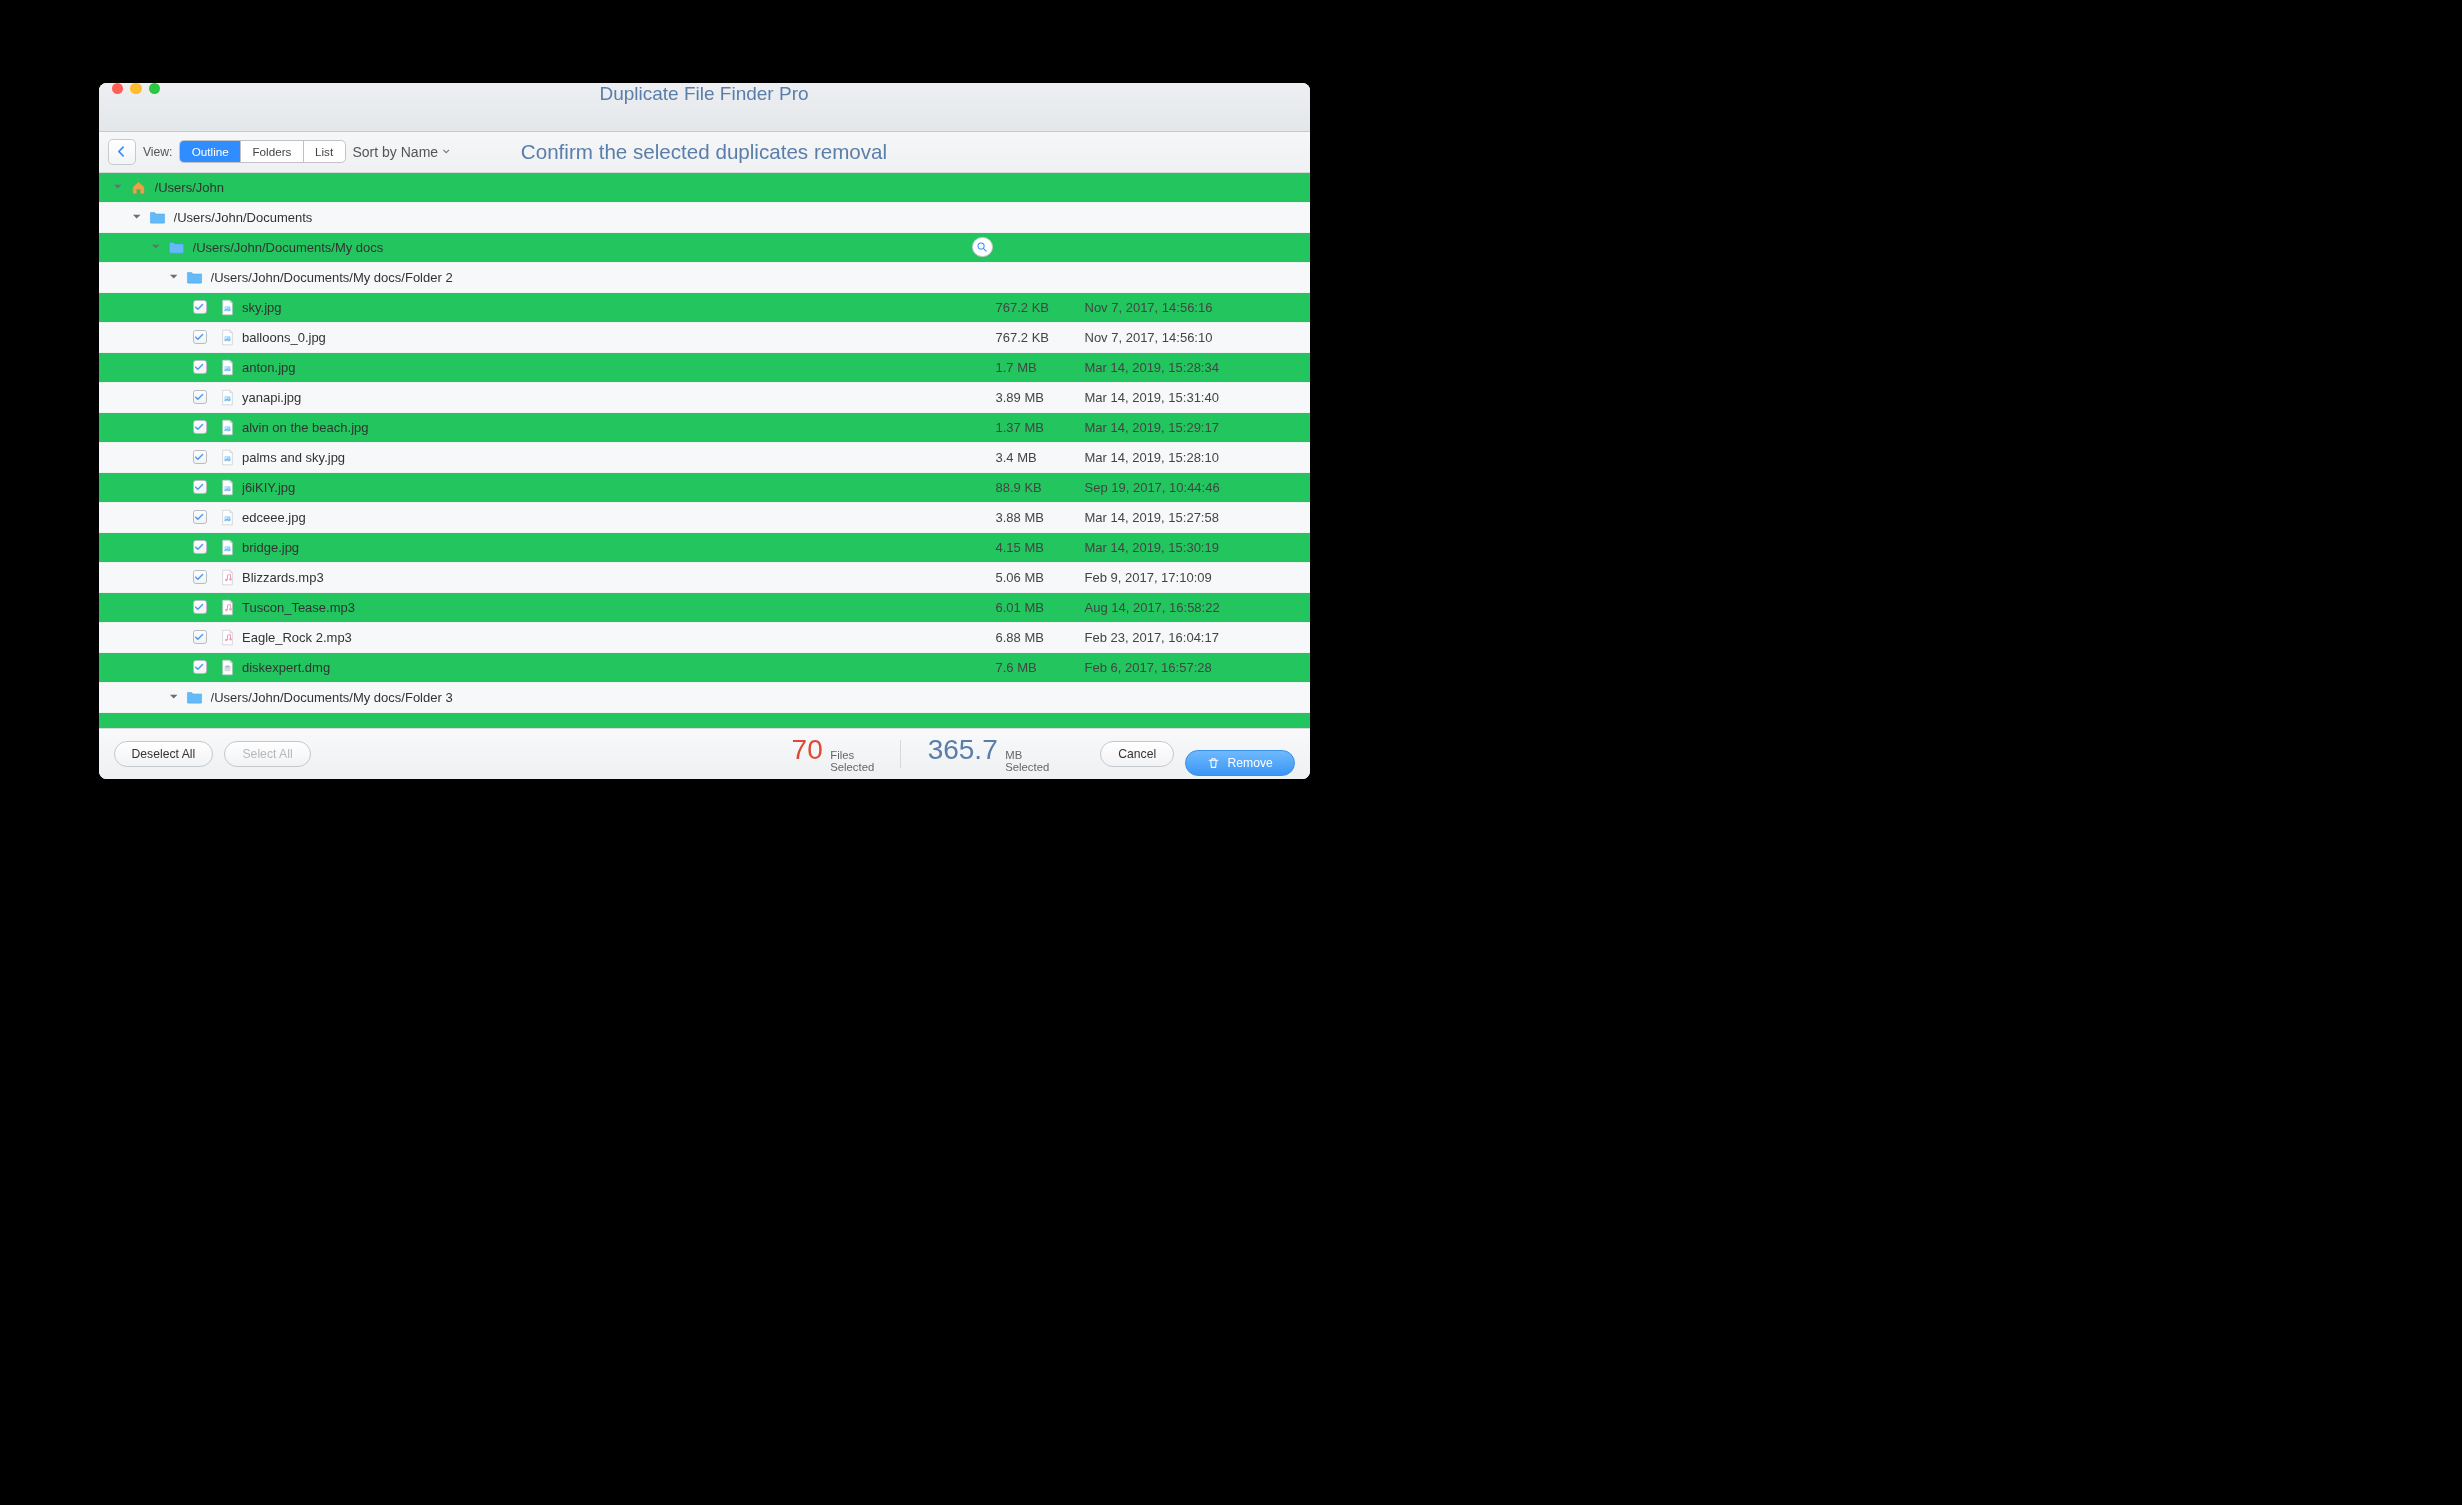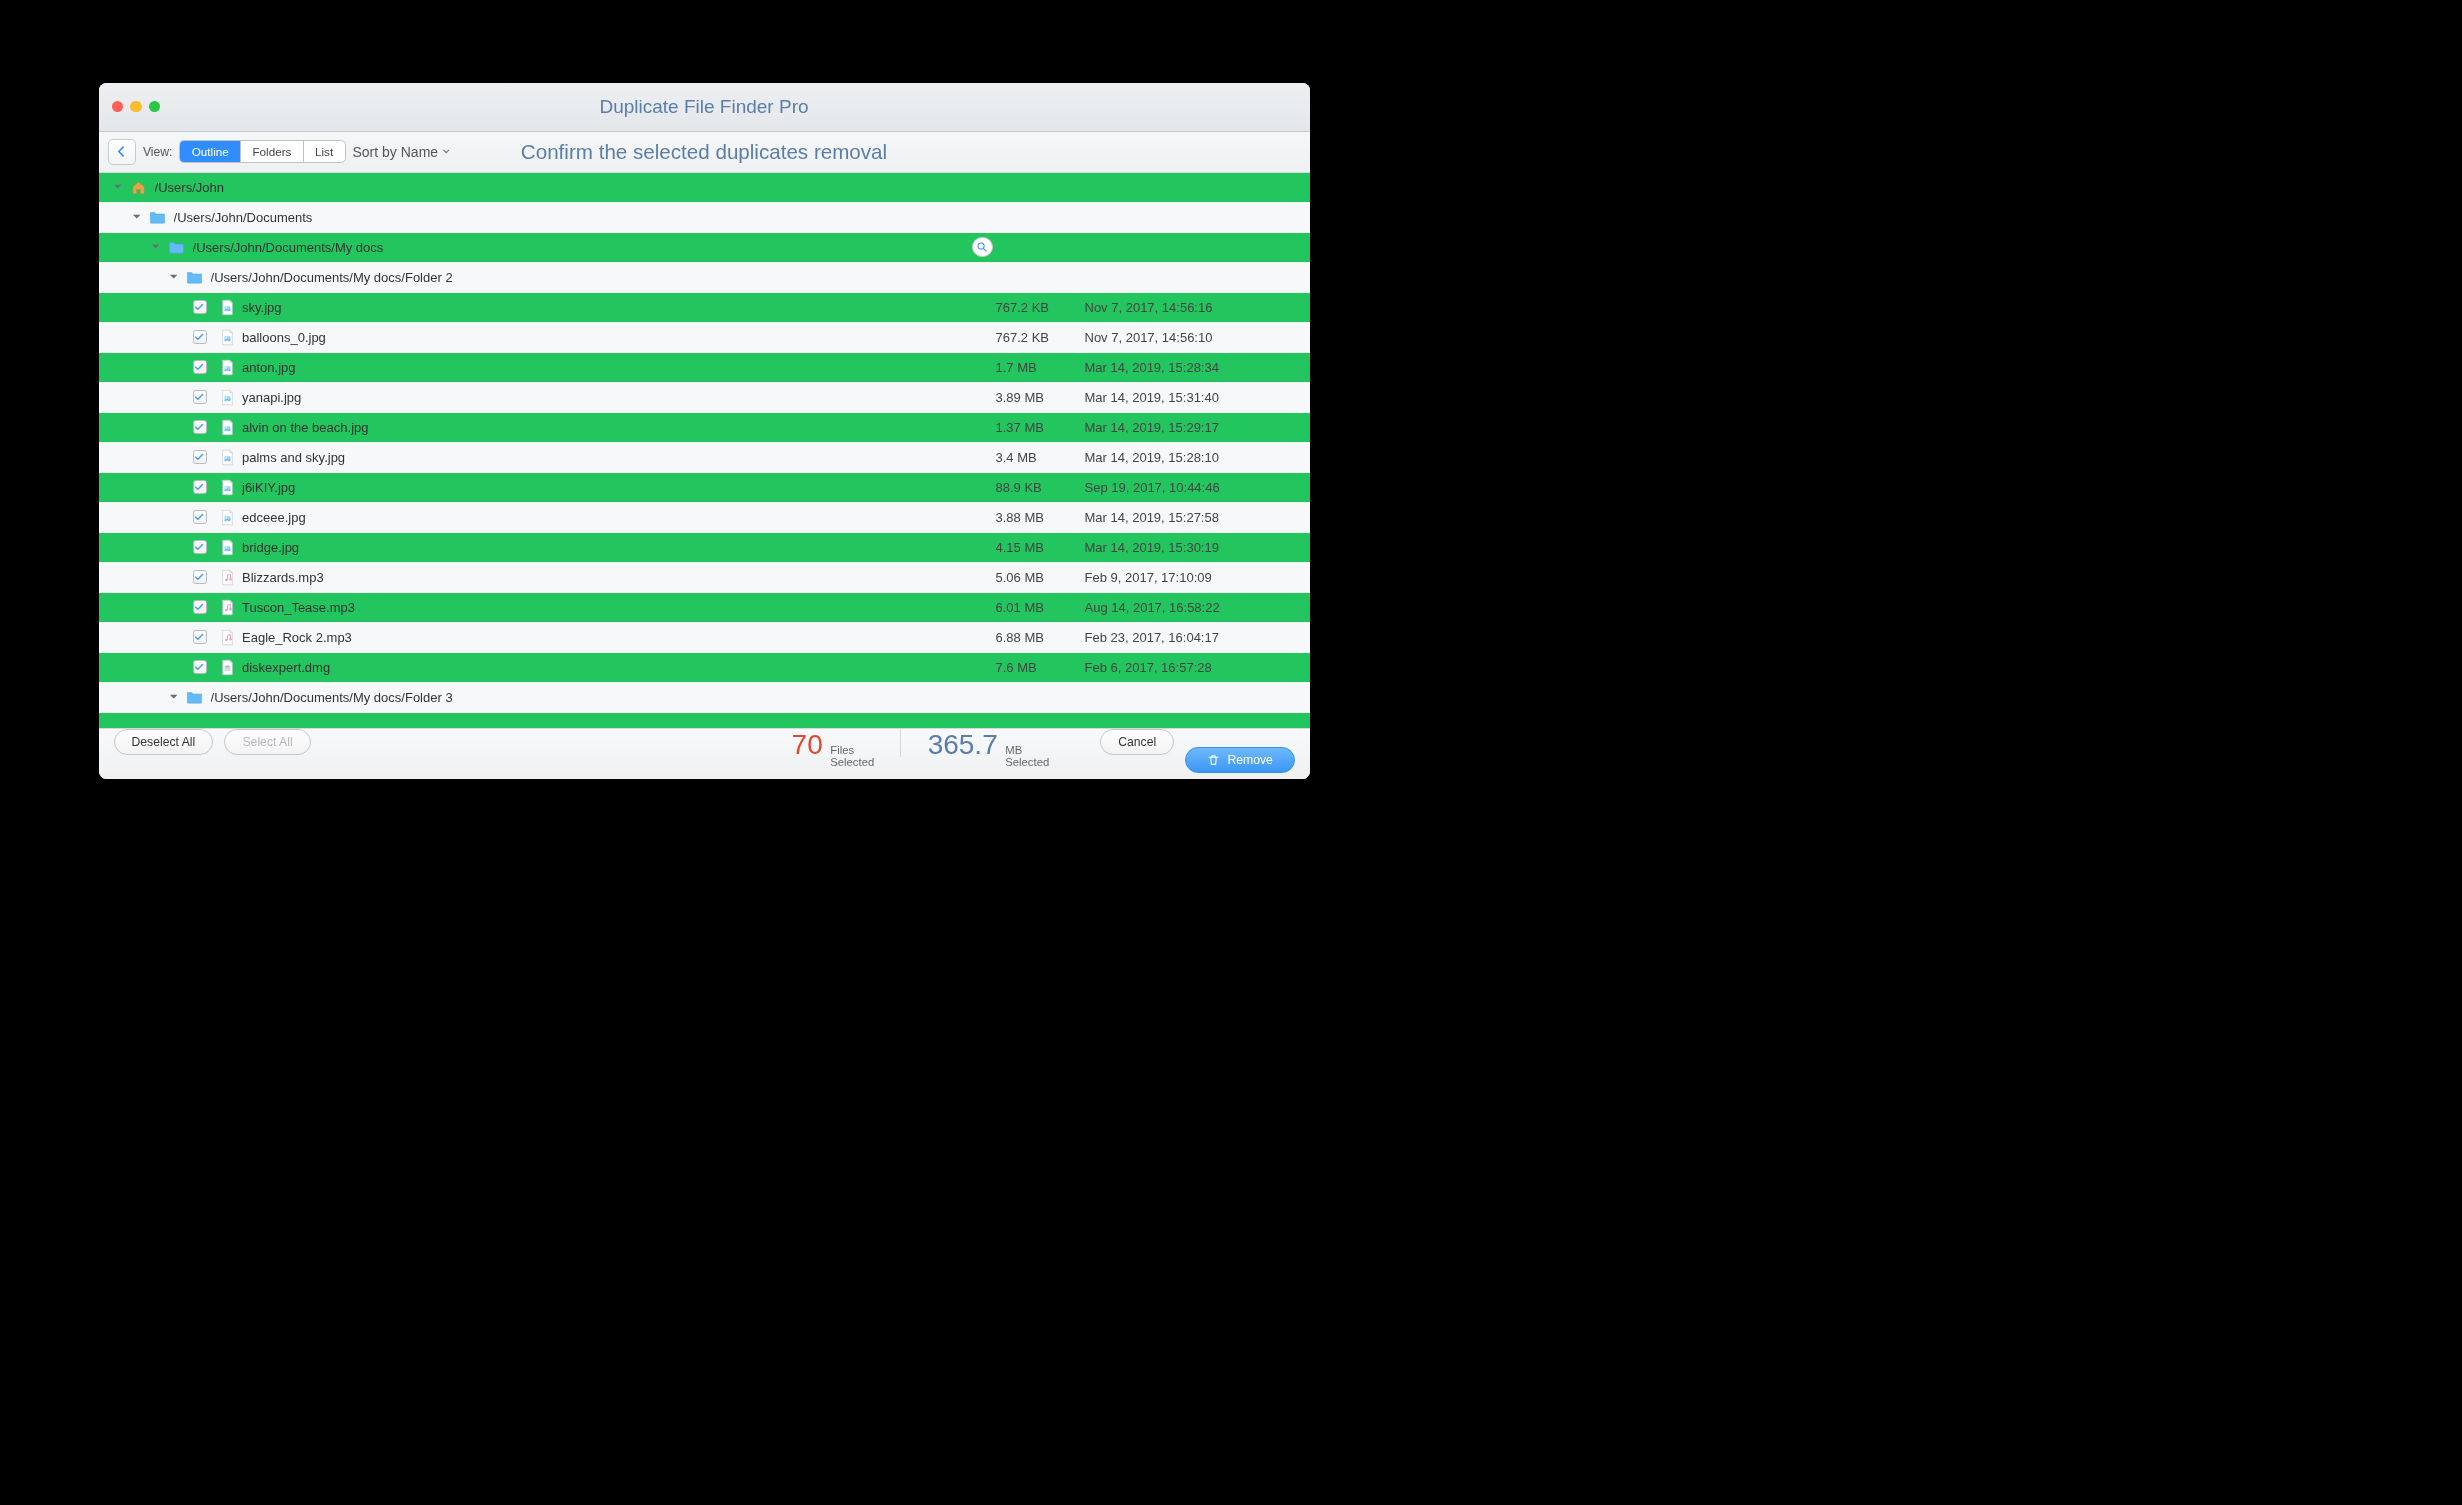--- a/index.html
+++ b/index.html
@@ -22,21 +22,21 @@
     box-shadow: 0 19px 56px rgba(0,0,0,0.6);
     display: flex;
     flex-direction: column;
     overflow: hidden;
   }
   .titlebar {
     height: 49px;
     background: linear-gradient(#edeff2,#e4e7ea);
     border-bottom: 0.9px solid #c8cbce;
     display: flex;
-    align-items: center;
+    align-items: flex-start;
     position: relative;
   }
   .traffic {
     display: flex;
     gap: 7.5px;
     padding-left: 13px;
   }
   .dot { width: 11.3px; height: 11.3px; border-radius: 50%; }
   .dot.red { background: #ff5f57; }
   .dot.yellow { background: #febc2e; }
@@ -136,20 +136,21 @@
     width:20.6px; height:20.6px; border-radius:10.3px;
     border:0.9px solid #c7cacd; background:#fff;
     display:flex; align-items:center; justify-content:center;
     margin-right:19px; cursor:pointer;
   }
   .footer {
     height:51px;
     border-top:0.9px solid #d6d8db;
     background:linear-gradient(#f8f9fb,#eef0f2);
     display:flex;
+    align-items:center;
     padding:0 15px;
     gap:11.3px;
   }
   .btn {
     height:26px; padding:0 17px;
     border-radius:13px;
     border:0.9px solid #c5c8cb;
     background:linear-gradient(#fff,#f2f3f5);
     font-size:12.2px; color:#333;
     display:flex; align-items:center; justify-content:center;

